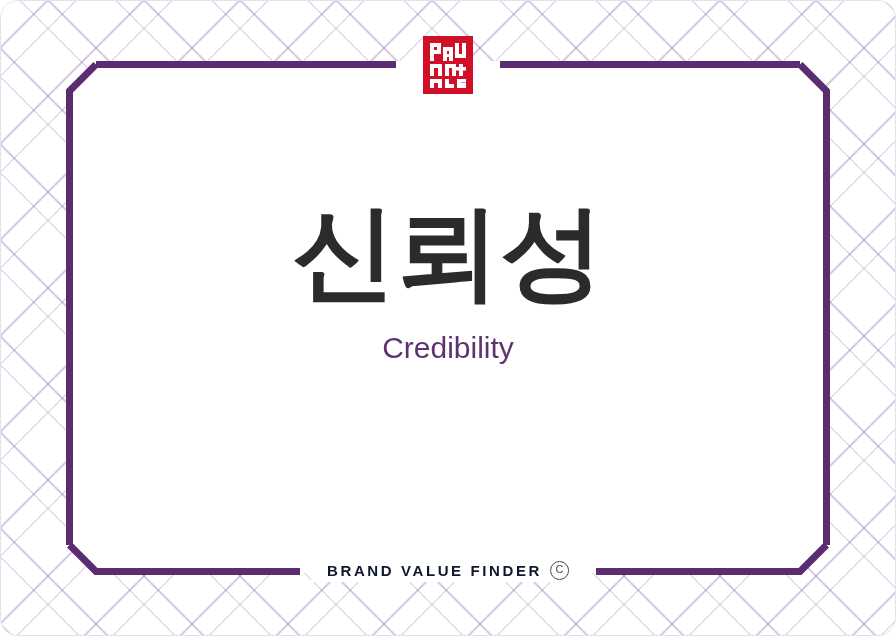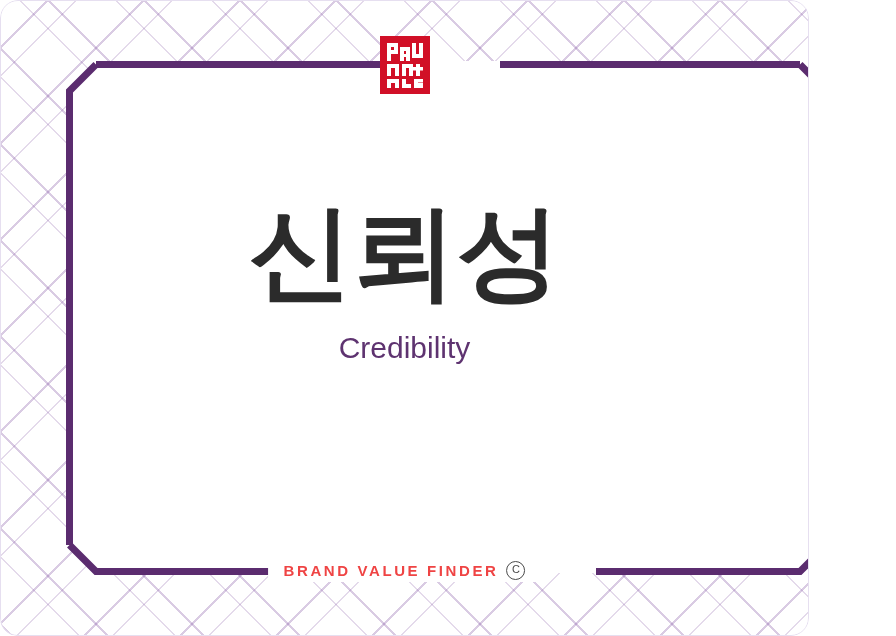--- a/index.html
+++ b/index.html
@@ -11,21 +11,21 @@
     width: 896px;
     height: 636px;
     overflow: hidden;
     background: #ffffff;
     font-family: "Liberation Sans", "DejaVu Sans", sans-serif;
   }
 
   
   .card {
     position: relative;
-    width: 809px;
+    width: 896px;
     height: 636px;
     box-sizing: border-box;
     background: #ffffff;
     border-radius: 18px;
     overflow: hidden;
   }
 
   
   .card-hairline {
     position: absolute;
@@ -158,21 +158,21 @@
     display: flex;
     align-items: center;
     gap: 8px;
     white-space: nowrap;
   }
   .footer-text {
     font-family: "Liberation Sans", "DejaVu Sans", sans-serif;
     font-size: 15px;
     font-weight: 700;
     letter-spacing: 2.6px;
-    color: #ef4444;
+    color: #0f172a;
   }
   .copyright-mark {
     display: inline-block;
     width: 17px;
     height: 17px;
     border: 1.4px solid #4a4a4a;
     border-radius: 50%;
     font-size: 11px;
     line-height: 15px;
     text-align: center;

